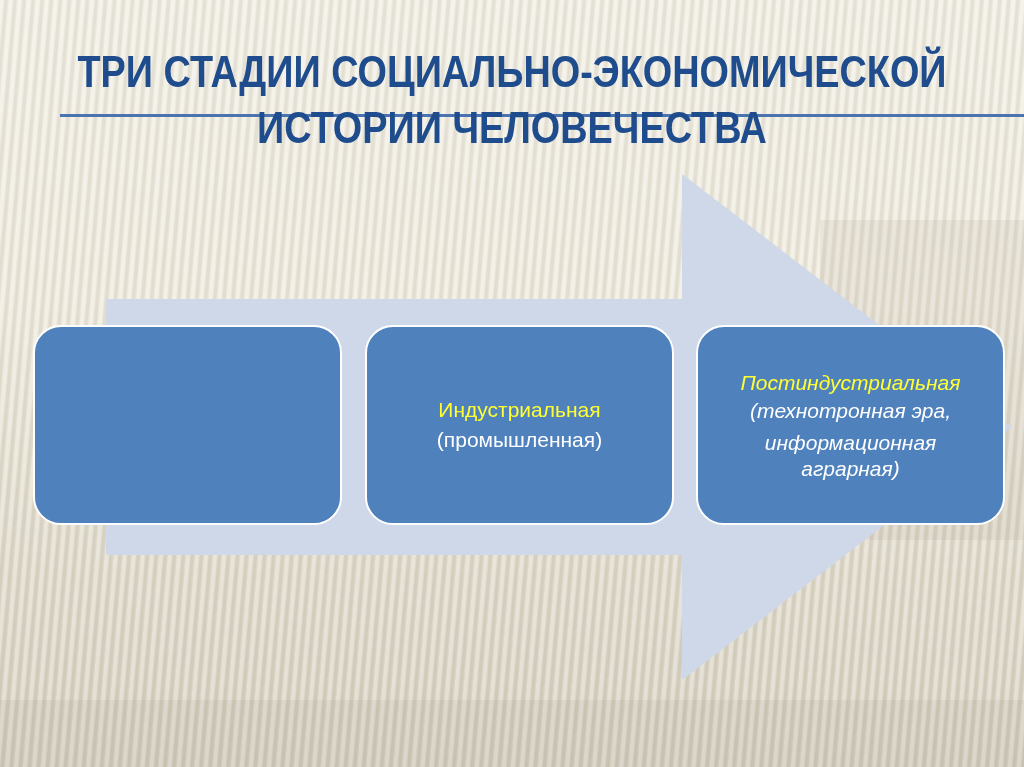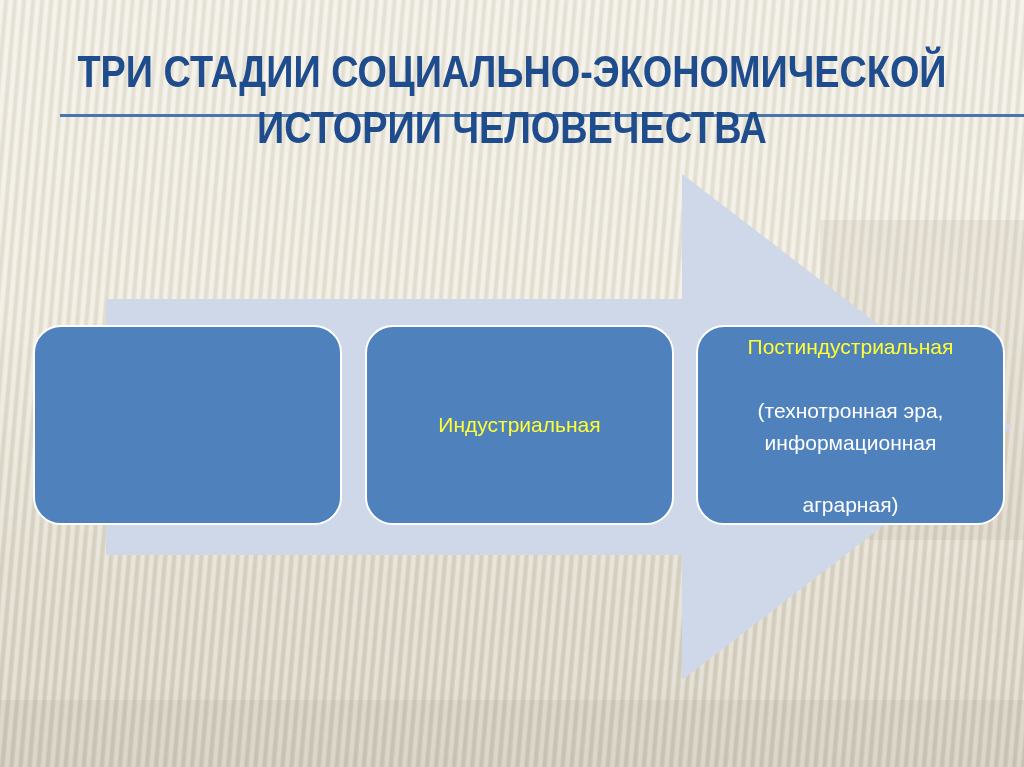--- a/index.html
+++ b/index.html
@@ -33,24 +33,24 @@
     .arrow { position: absolute; left: 0; top: 0; }
     .stage {
       position: absolute; top: 325px; width: 309px; height: 200px;
       background: #4f81bd; border: 2px solid #ffffff; border-radius: 28px;
       box-sizing: border-box;
       display: flex; flex-direction: column; align-items: center; justify-content: center;
       text-align: center; color: #ffffff;
     }
     .stage .name { color: #ffff33; font-size: 21px; line-height: 30px; }
     .stage .desc { color: #ffffff; font-size: 21px; line-height: 30px; padding: 0 18px; }
-    .stage.s3 .desc { line-height: 26px; margin-top: 36px; }
+    .stage.s3 .desc { line-height: 26px; }
     #stage-1 { left: 33px; }
     #stage-2 { left: 365px; }
-    #stage-3 { left: 696px; }
+    #stage-3 { left: 696px; font-style: italic; }
   </style>
 </head>
 <body>
 
 <div class="shade"></div>
 <div class="shade2"></div>
 
 <div class="title-line"></div>
 
 <div class="title">
@@ -60,20 +60,21 @@
 
 <svg class="arrow" width="1024" height="767">
   <polygon points="106,299 682,299 682,174 1012,427 682,680 682,555 106,555" fill="#cfd8e8"></polygon>
 </svg>
 
 <div class="stage s1" id="stage-1">
 </div>
 
 <div class="stage s2" id="stage-2">
   <div class="name">Индустриальная</div>
+  <div class="desc">(промышленная)</div>
 </div>
 
 <div class="stage s3" id="stage-3">
   <div class="name">Постиндустриальная</div>
   <div class="desc">(технотронная эра,</div>
   <div class="desc" style="margin-top:6px">информационная</div>
   <div class="desc">аграрная)</div>
 </div>
 
 </body></html>

